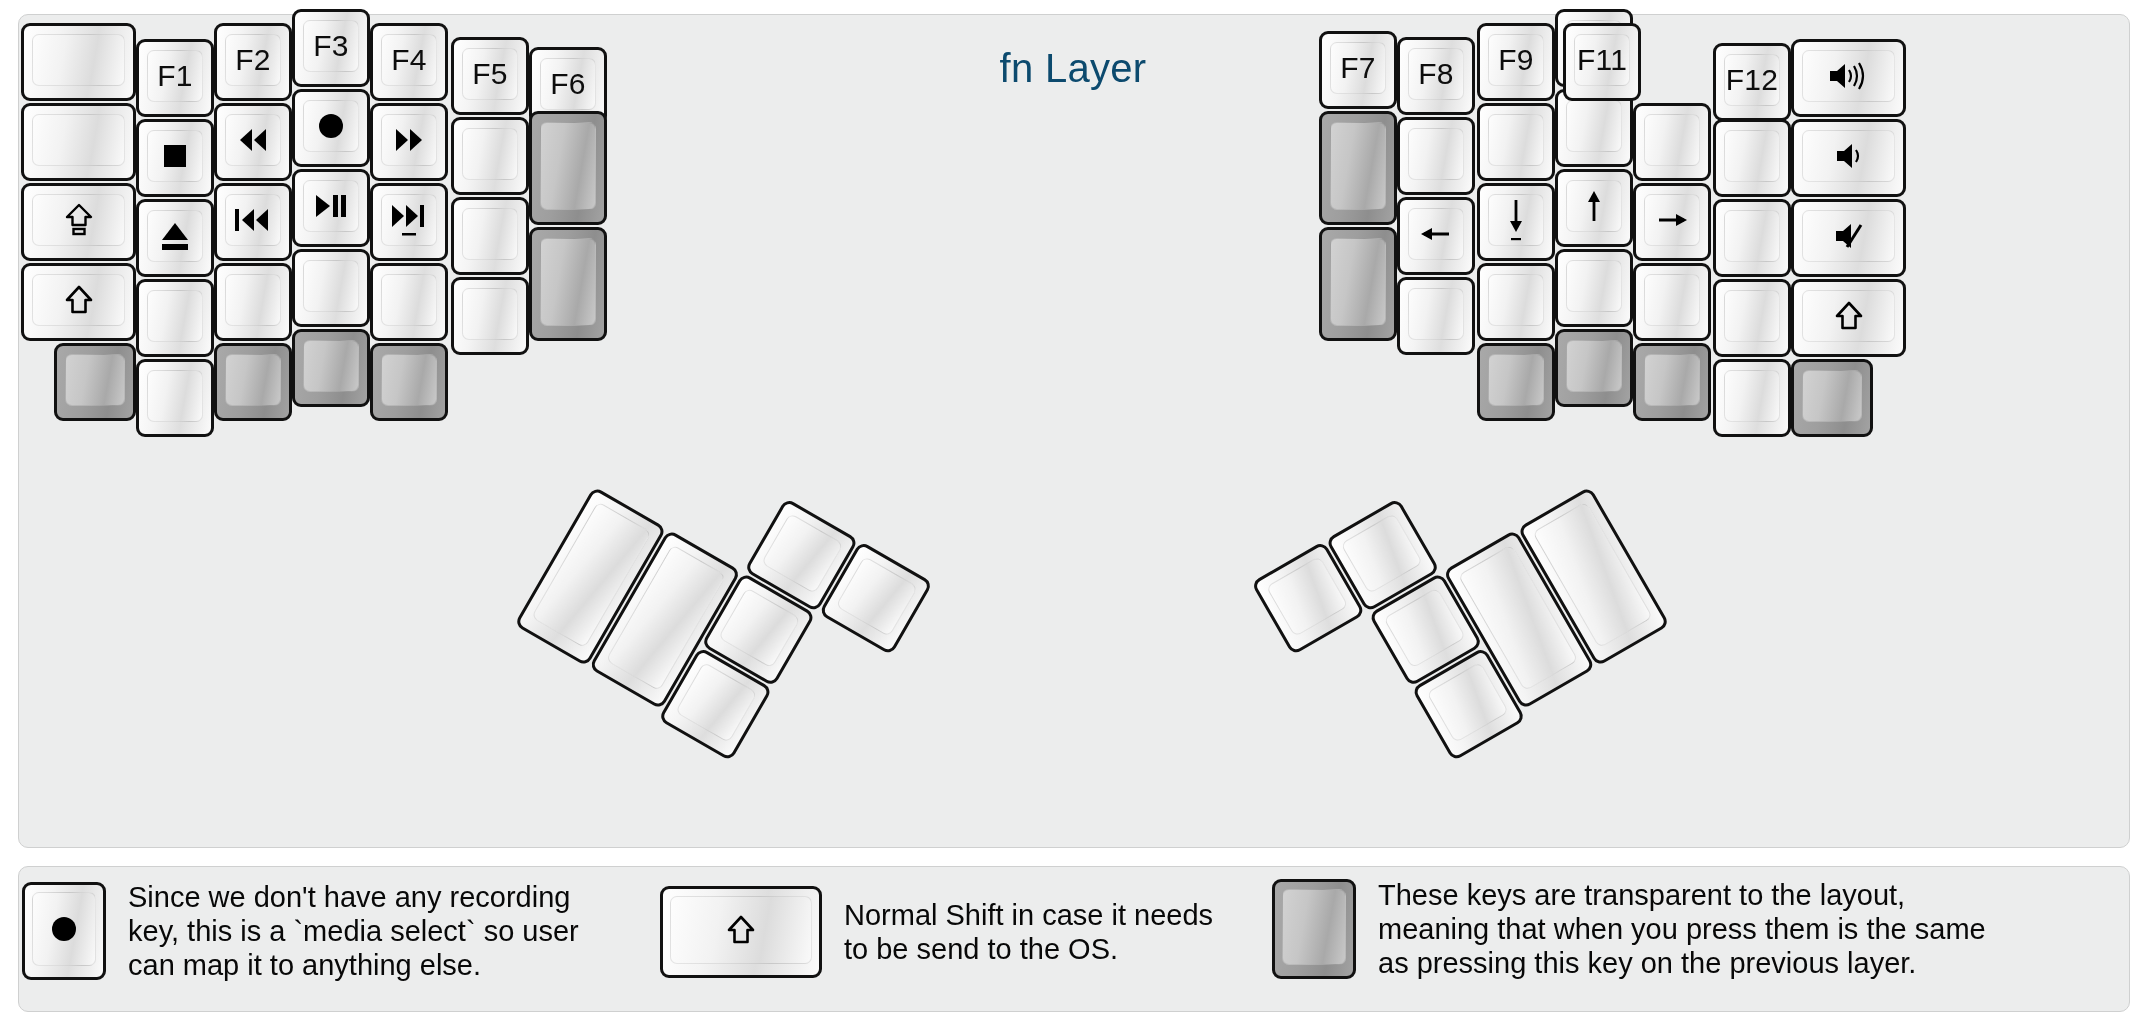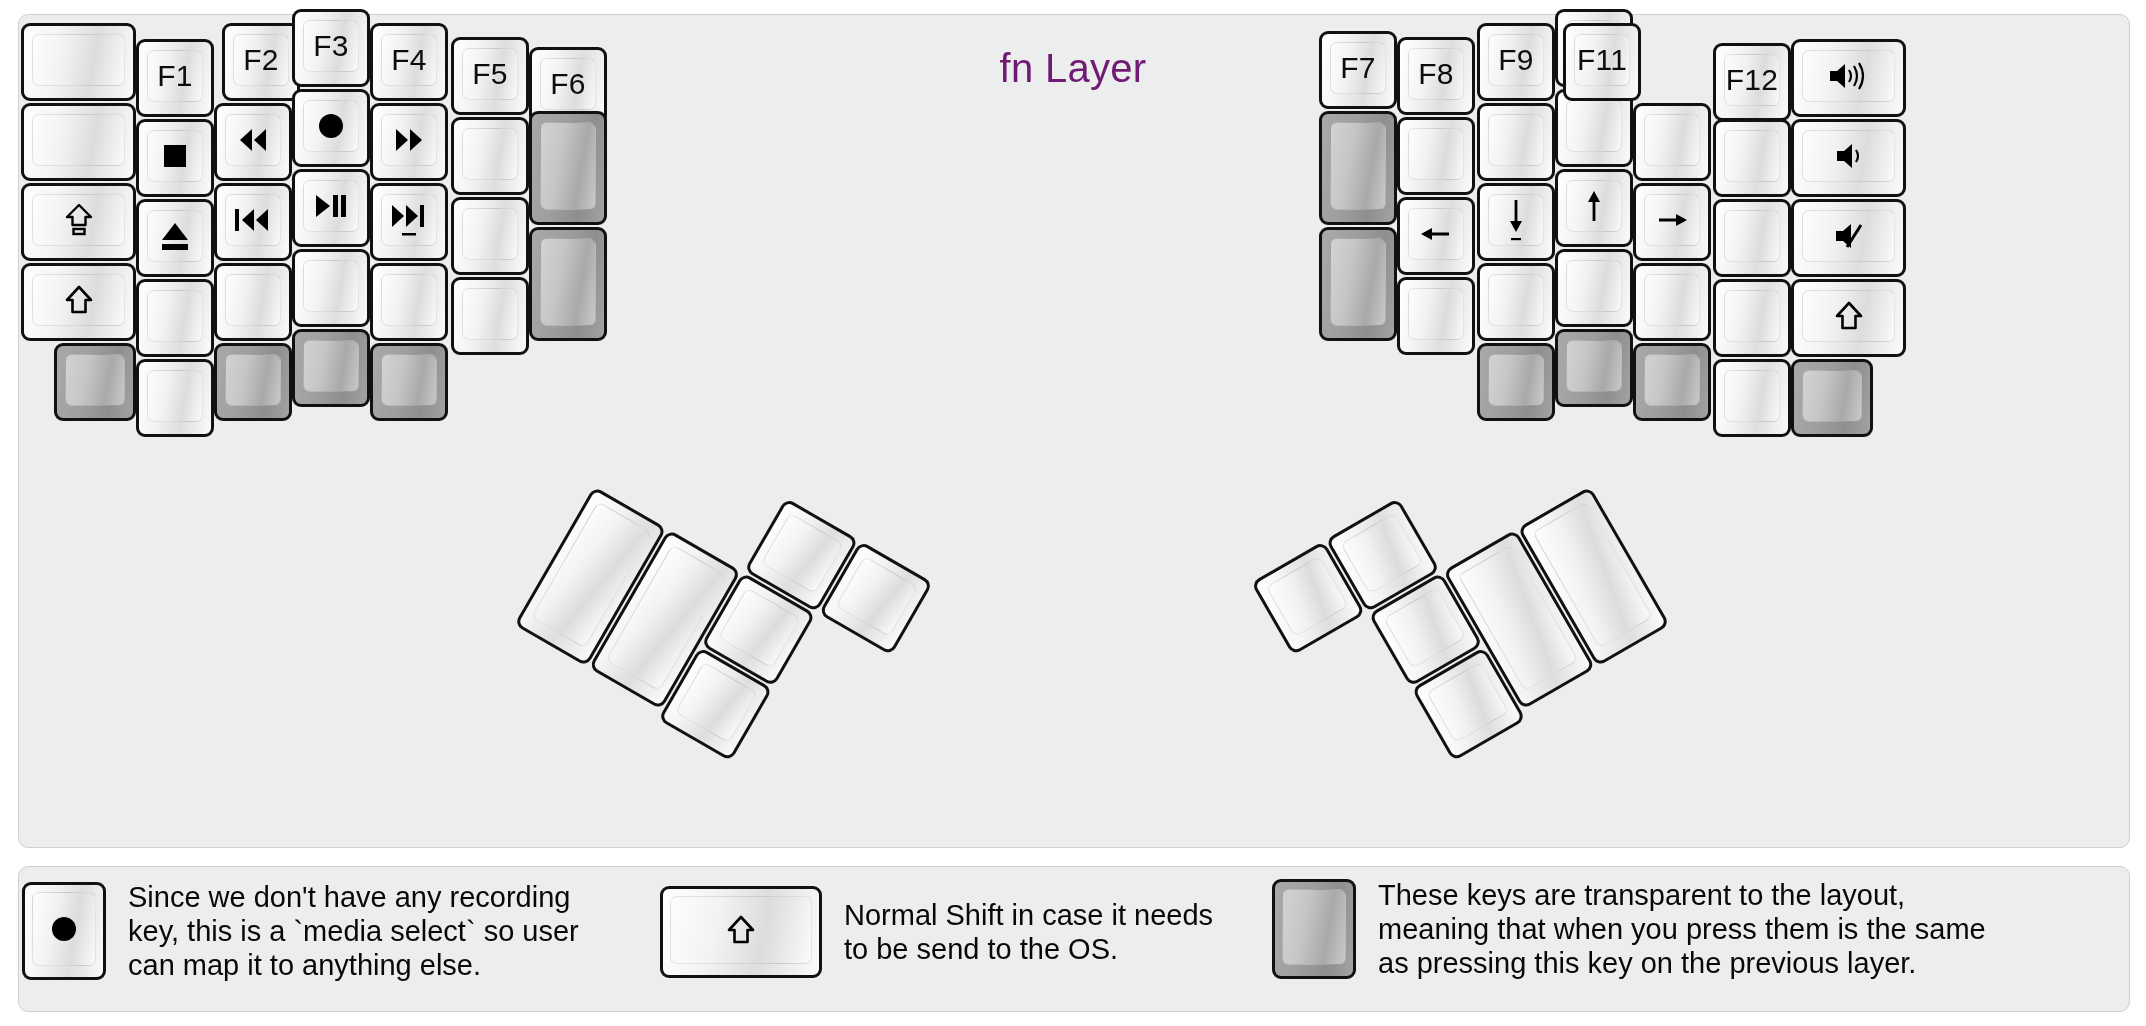--- a/index.html
+++ b/index.html
@@ -65,21 +65,21 @@
   .cluster{position:absolute;}
   #thumb-left{left:600px;top:428px;transform:rotate(30deg);transform-origin:0 0;}
   #thumb-right{left:1546px;top:428px;transform:rotate(-30deg);transform-origin:0 0;}
 
   
   #page-title{
     position:absolute;
     left:0;top:46px;width:2146px;
     text-align:center;
     font-size:40px;
-    color:#701a75;
+    color:#0c4a6e;
     letter-spacing:0.3px;
   }
 
   
   .legend-item{
     position:absolute;
     display:flex;align-items:center;
   }
   .legend-key{
     position:relative;
@@ -171,21 +171,21 @@
               </svg>
             </span>
           </div>
         </div>
         <div class="key" style="left: 117px; top: 264px; width: 78px; height: 78px;">
           <div class="inner"></div>
         </div>
         <div class="key" style="left: 117px; top: 344px; width: 78px; height: 78px;">
           <div class="inner"></div>
         </div>
-        <div class="key" style="left: 203px; top: 8px; width: 78px; height: 78px;">
+        <div class="key" style="left: 195px; top: 8px; width: 78px; height: 78px;">
           <div class="inner">
             <span class="lbl">F2</span>
           </div>
         </div>
         <div class="key" style="left: 195px; top: 88px; width: 78px; height: 78px;">
           <div class="inner">
             <span class="glyph">
               <svg width="34" height="28" viewBox="0 0 34 28" xmlns="http://www.w3.org/2000/svg">
                 <path d="M16 3 L16 25 L4 14 Z" fill="#000"></path>
                 <path d="M30 3 L30 25 L18 14 Z" fill="#000"></path>

